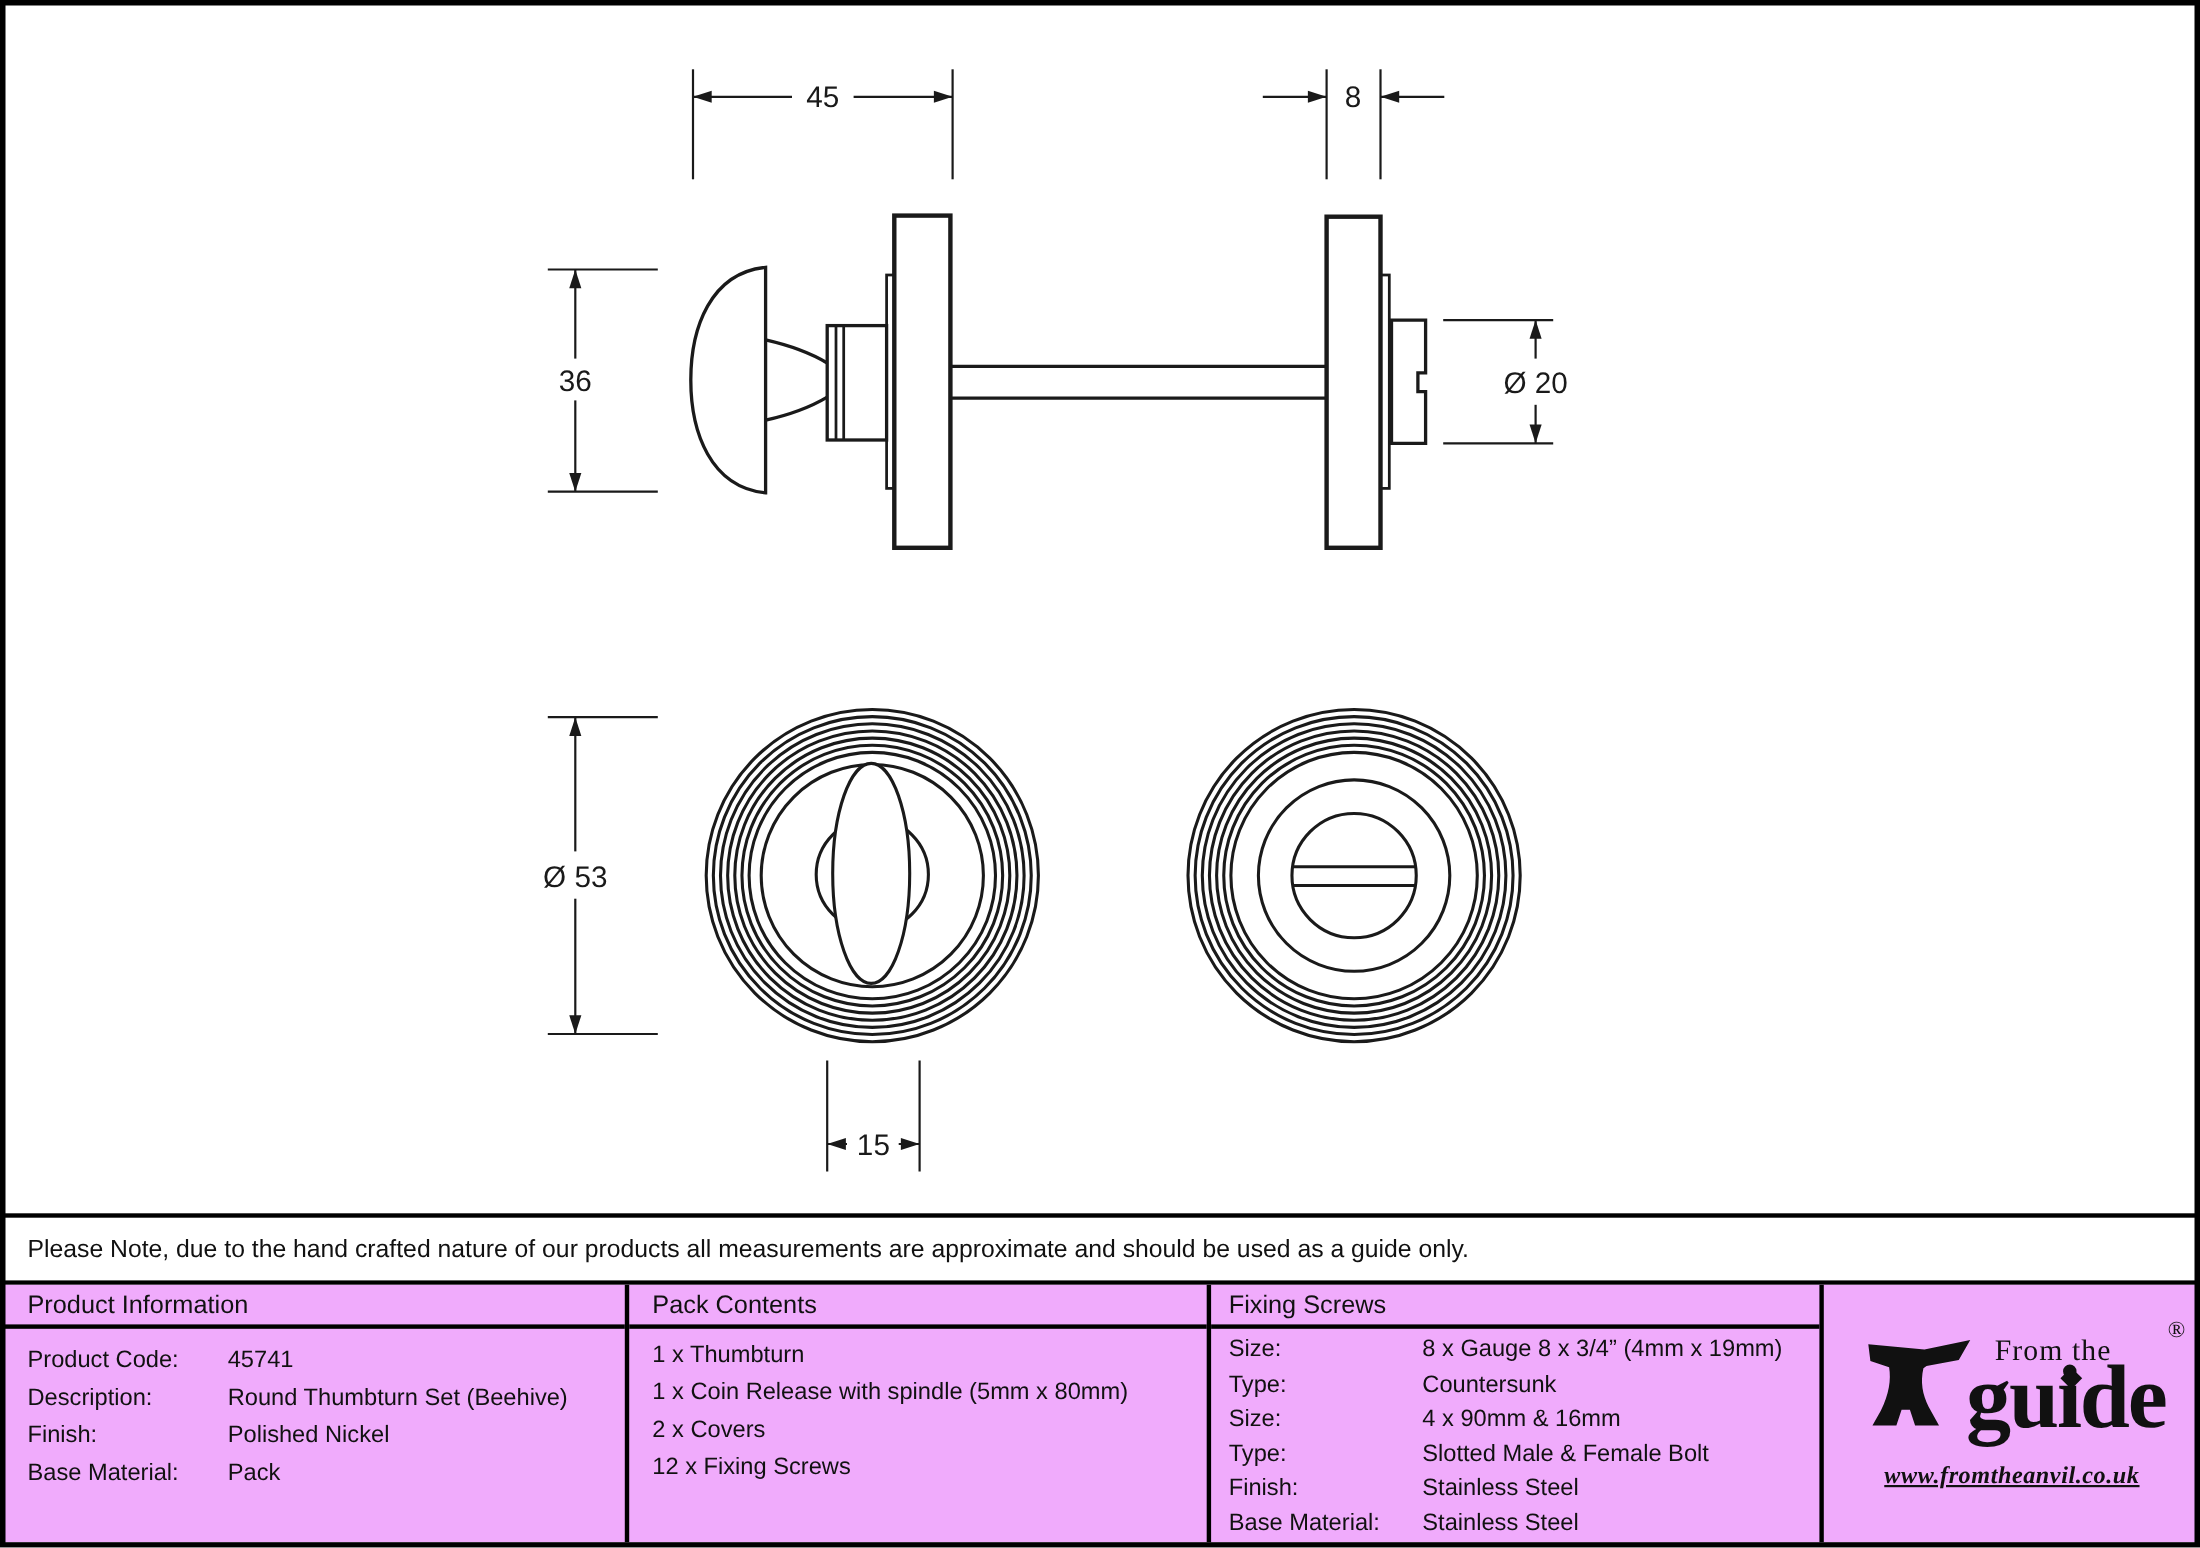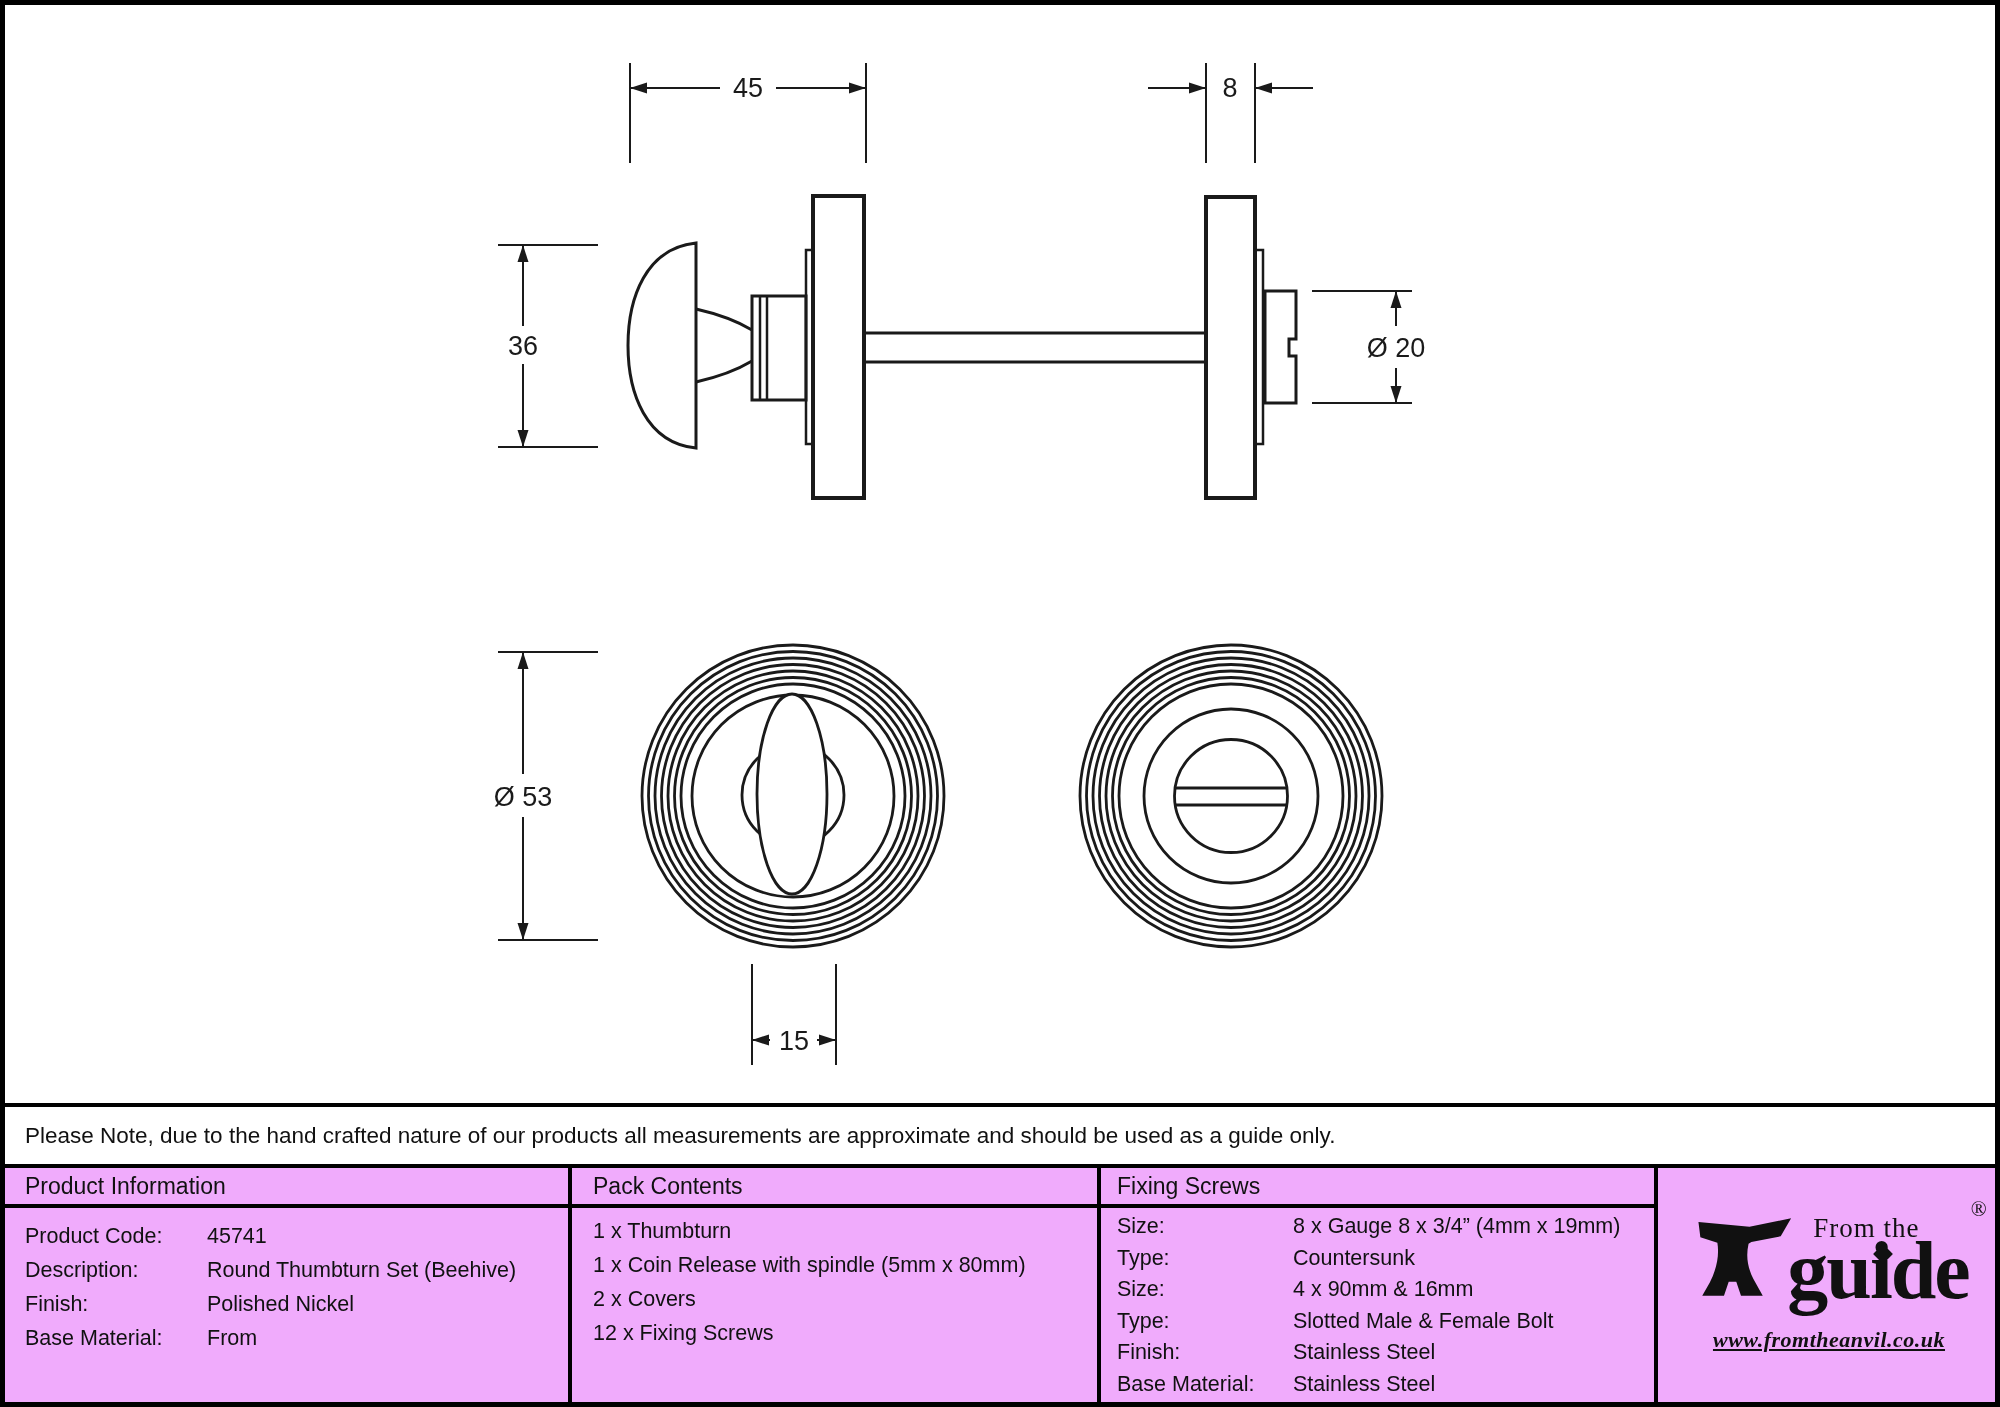--- a/index.html
+++ b/index.html
@@ -187,21 +187,21 @@
             <span class="v">Round Thumbturn Set (Beehive)</span>
           </div>
 
           <div class="kv-row">
             <span class="k">Finish:</span>
             <span class="v">Polished Nickel</span>
           </div>
 
           <div class="kv-row">
             <span class="k">Base Material:</span>
-            <span class="v">From</span>
+            <span class="v">Pack</span>
           </div>
         </div>
     </div>
 
     <div class="col col-pack">
       <div class="col-header">Pack Contents</div>
       <div class="col-body">
 
           <div class="pack-item">1 x Thumbturn</div>
 

